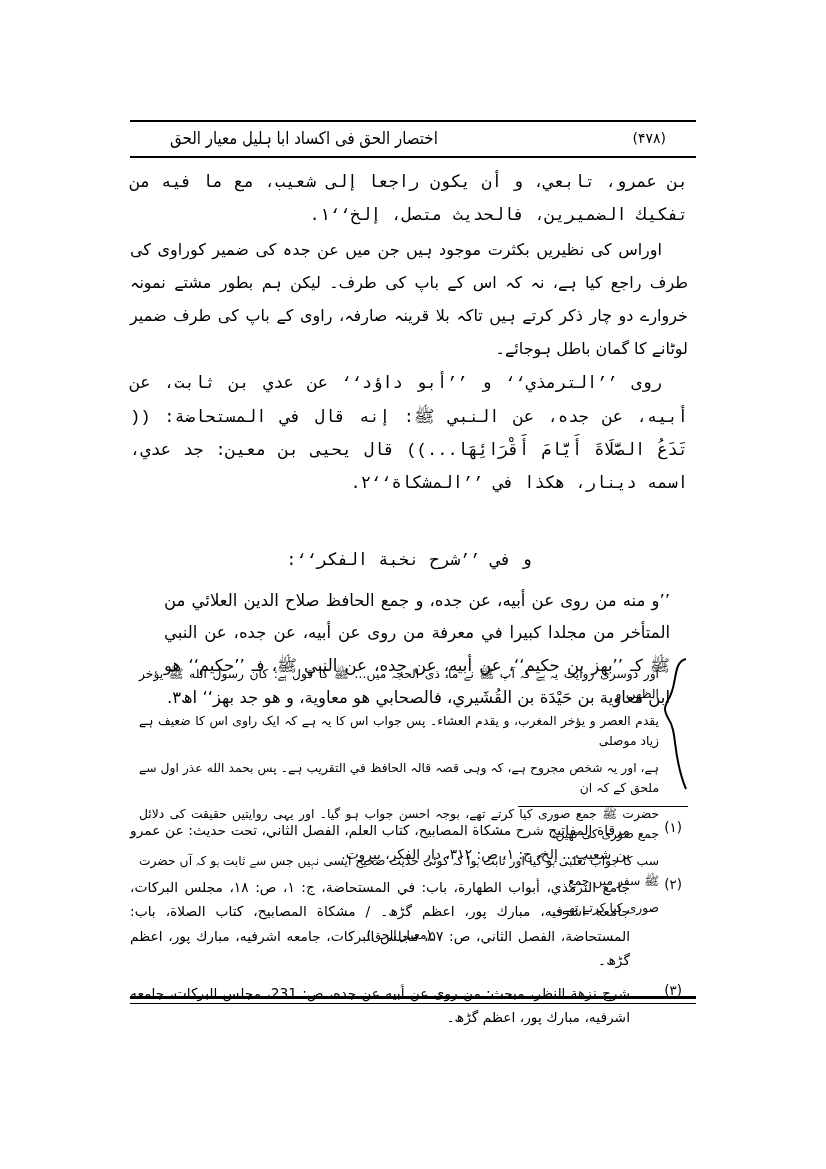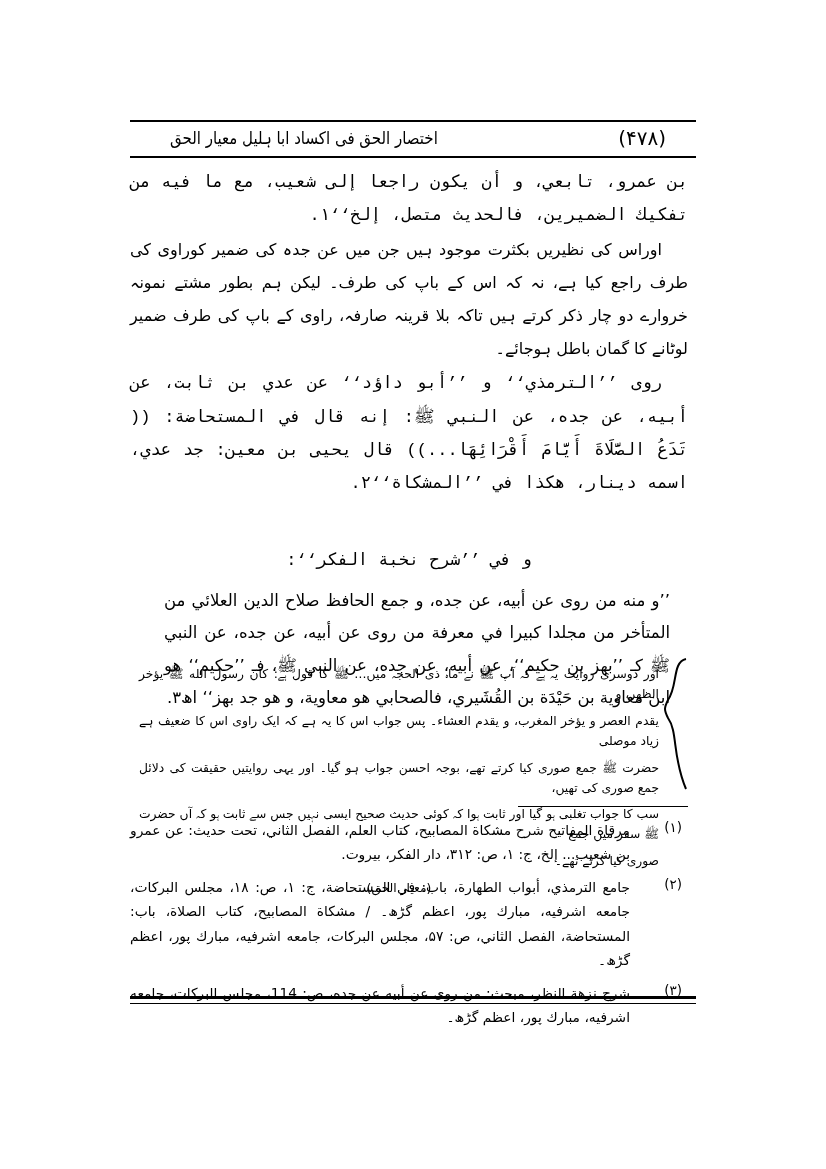--- a/index.html
+++ b/index.html
@@ -57,21 +57,21 @@
     font-family: "DejaVu Sans", sans-serif;
     font-size: 15px;
     letter-spacing: 0px;
     white-space: nowrap;
     direction: rtl;
     transform: scaleY(1.15);
     padding-left: 40px;
   }
   .page-number {
     font-family: "DejaVu Sans", sans-serif;
-    font-size: 20px;
+    font-size: 14px;
     direction: rtl;
     white-space: nowrap;
     padding-right: 30px;
   }
 
   
   .body {
     position: absolute;
     top: 166px;
     right: 138px;
@@ -231,40 +231,41 @@
 
   <div class="note-wrap">
     <div class="brace">
       <svg viewBox="0 0 26 132" width="26" height="132" preserveAspectRatio="none" aria-hidden="true">
         <path d="M24 1 C10 4, 16 28, 6 42 C2 50, 2 52, 6 60 C16 74, 10 98, 24 131" fill="none" stroke="#000" stroke-width="2"></path>
       </svg>
     </div>
     <div class="note-body">
       <p>اور دوسری روایت یہ ہے کہ آپ ﷺ نے ماہ ذی الحجہ میں… ﷺ کا قول ہے: کان رسول الله ﷺ یؤخر الظهر، و</p>
       <p>یقدم العصر و یؤخر المغرب، و یقدم العشاء۔ پس جواب اس کا یہ ہے کہ ایک راوی اس کا ضعیف ہے زیاد موصلی</p>
+      <p>ہے، اور یہ شخص مجروح ہے، کہ وہی قصہ قالہ الحافظ في التقریب ہے۔ پس بحمد الله عذر اول سے ملحق کے کہ ان</p>
       <p>حضرت ﷺ جمع صوری کیا کرتے تھے، بوجہ احسن جواب ہو گیا۔ اور یہی روایتیں حقیقت کی دلائل جمع صوری کی تھیں،</p>
       <p>سب کا جواب تغلبی ہو گیا اور ثابت ہوا کہ کوئی حدیث صحیح ایسی نہیں جس سے ثابت ہو کہ آں حضرت ﷺ سفر میں جمع</p>
       <p>صوری کیا کرتے تھے۔</p>
       <div class="note-sig">(معیار الحق)</div>
     </div>
   </div>
 
   <div class="fn-rule"></div>
 
   <div class="footnotes">
     <div class="fn-row">
       <div class="fn-num">(۱)</div>
       <div class="fn-text">مرقاة المفاتيح شرح مشكاة المصابيح، كتاب العلم، الفصل الثاني، تحت حديث: عن عمرو بن شعيب... إلخ، ج: ۱، ص: ۳۱۲، دار الفكر، بيروت.</div>
     </div>
     <div class="fn-row">
       <div class="fn-num">(۲)</div>
       <div class="fn-text">جامع الترمذي، أبواب الطهارة، باب: في المستحاضة، ج: ۱، ص: ۱۸، مجلس البركات، جامعه اشرفیه، مبارك پور، اعظم گڑھ۔ / مشكاة المصابيح، كتاب الصلاة، باب: المستحاضة، الفصل الثاني، ص: ۵۷، مجلس البركات، جامعه اشرفیه، مبارك پور، اعظم گڑھ۔</div>
     </div>
     <div class="fn-row">
       <div class="fn-num">(۳)</div>
-      <div class="fn-text">شرح نزهة النظر، مبحث: من روى عن أبيه عن جده، ص: 114، مجلس البركات، جامعه اشرفیه، مبارك پور، اعظم گڑھ۔</div>
+      <div class="fn-text">شرح نزهة النظر، مبحث: من روى عن أبيه عن جده، ص: 231، مجلس البركات، جامعه اشرفیه، مبارك پور، اعظم گڑھ۔</div>
     </div>
   </div>
 
   <div class="bottom-rule-1"></div>
   <div class="bottom-rule-2"></div>
 
 </div>
 
 </body></html>

